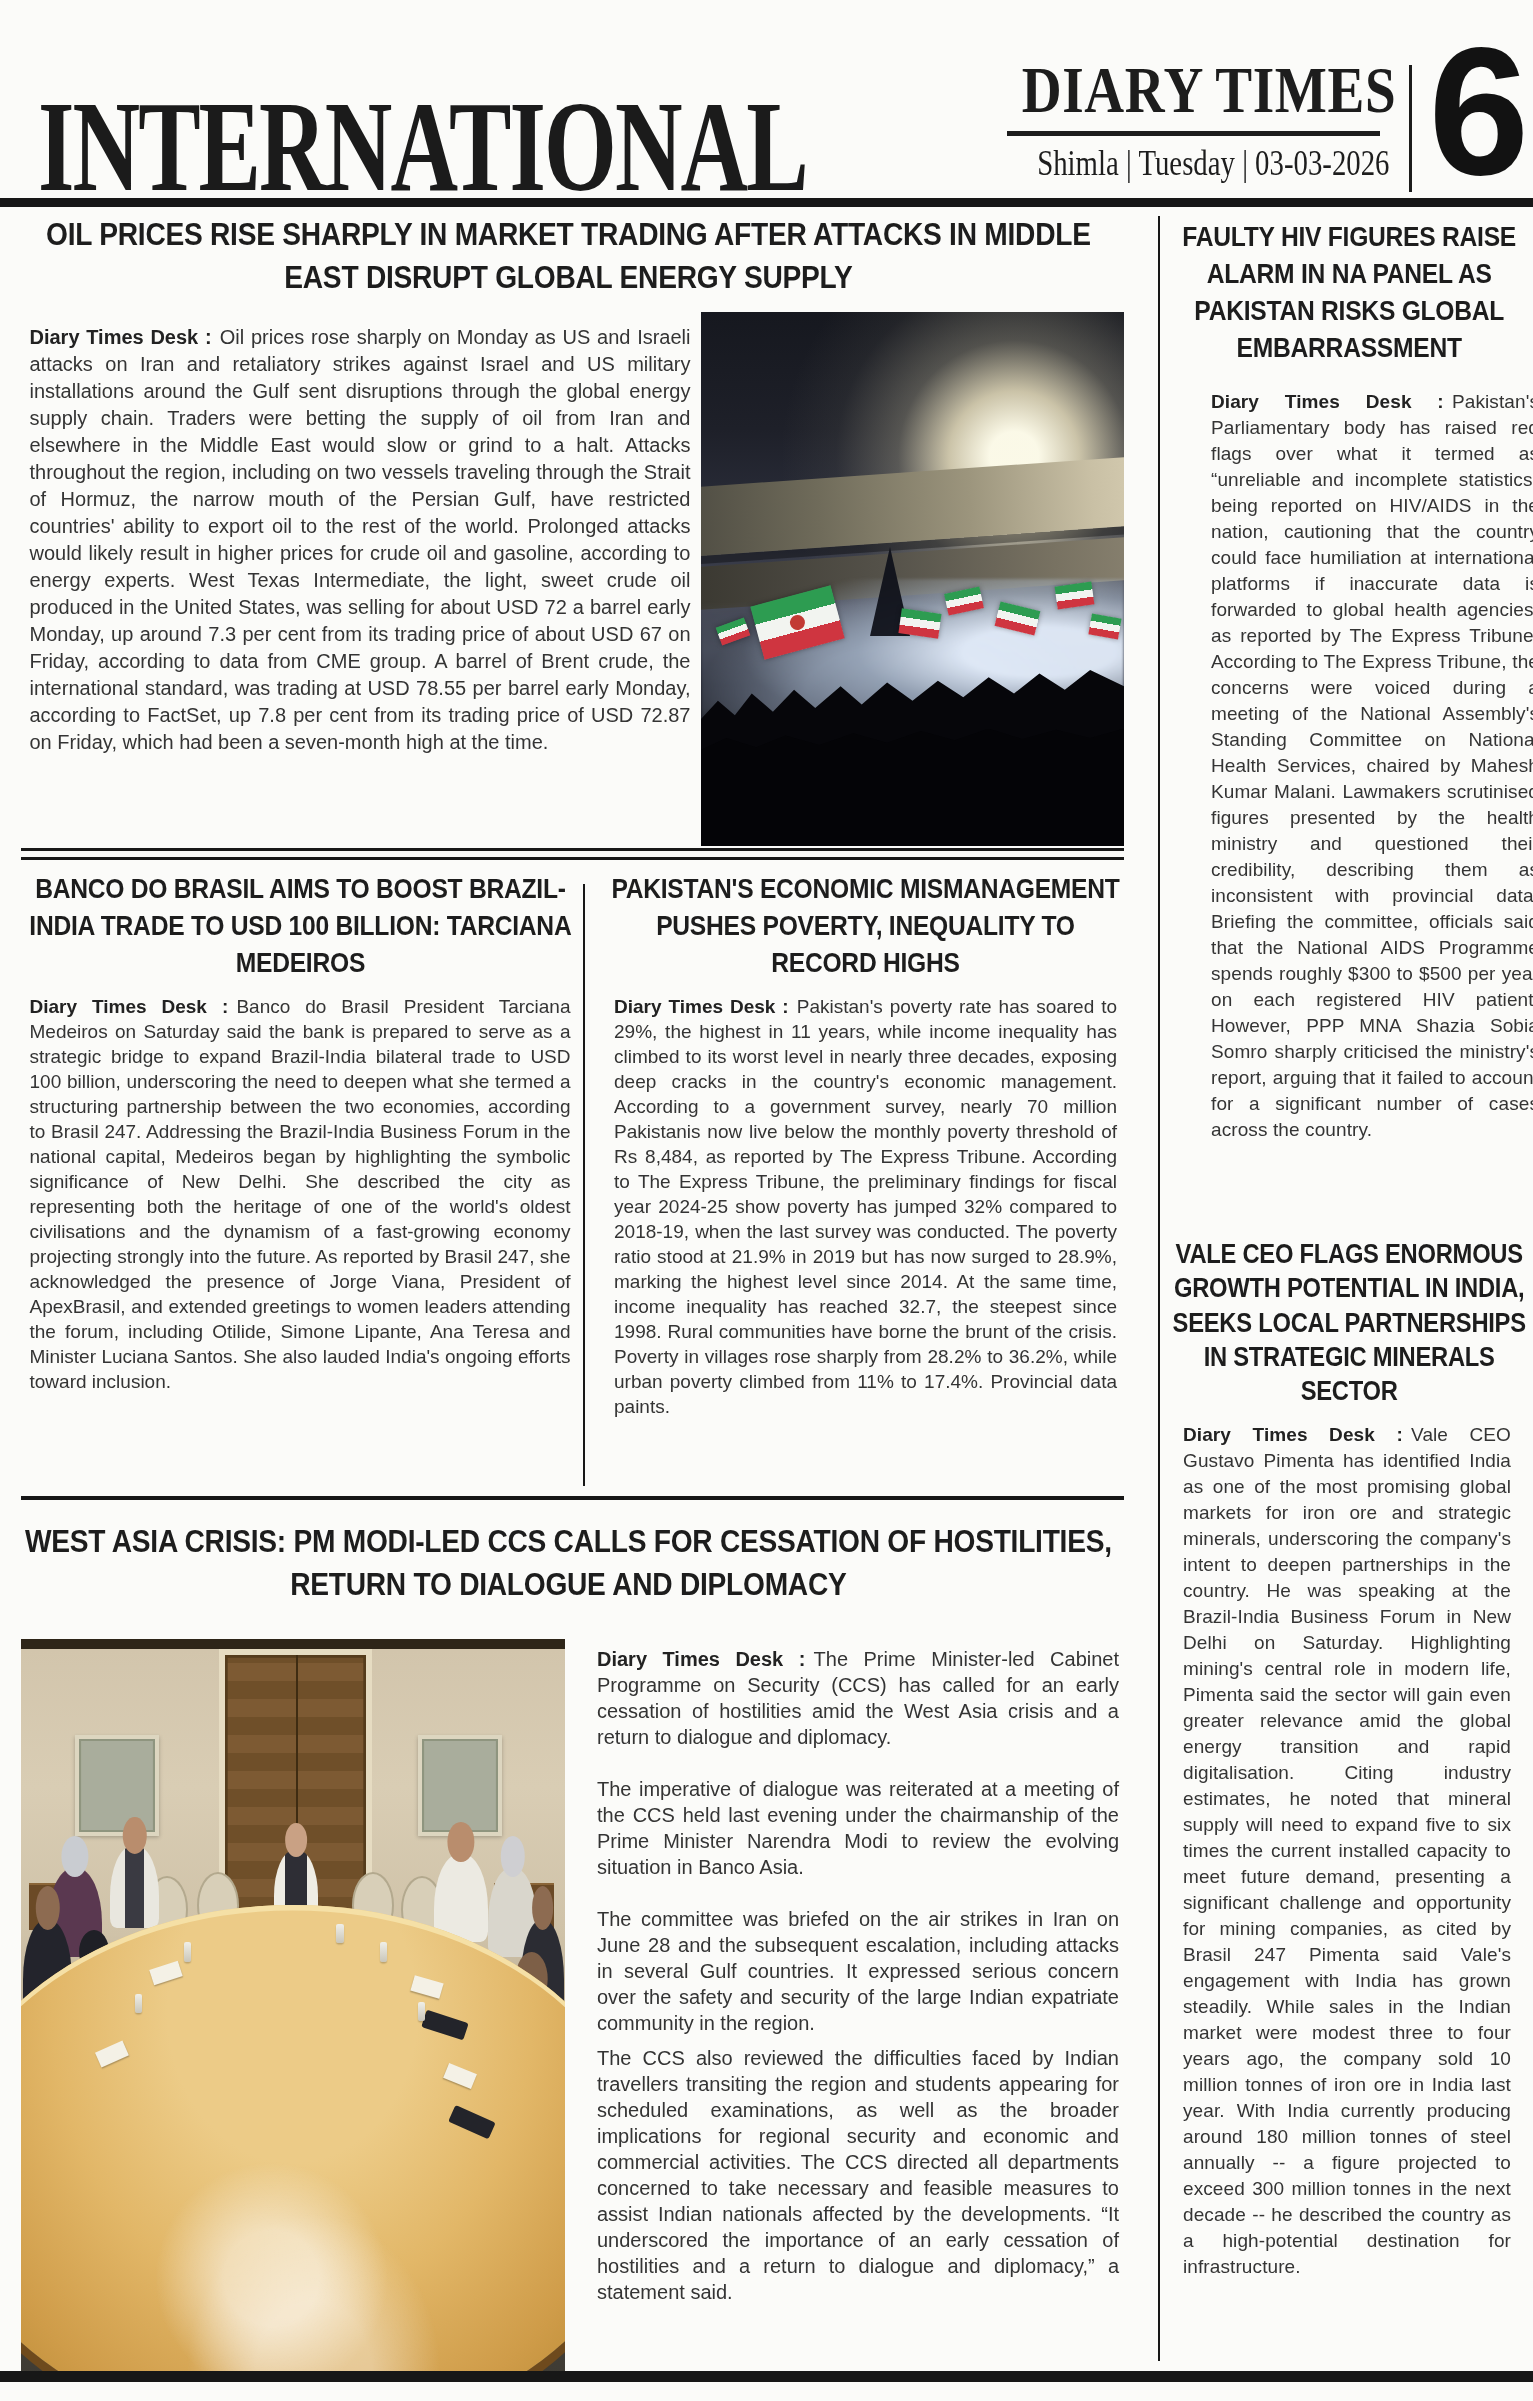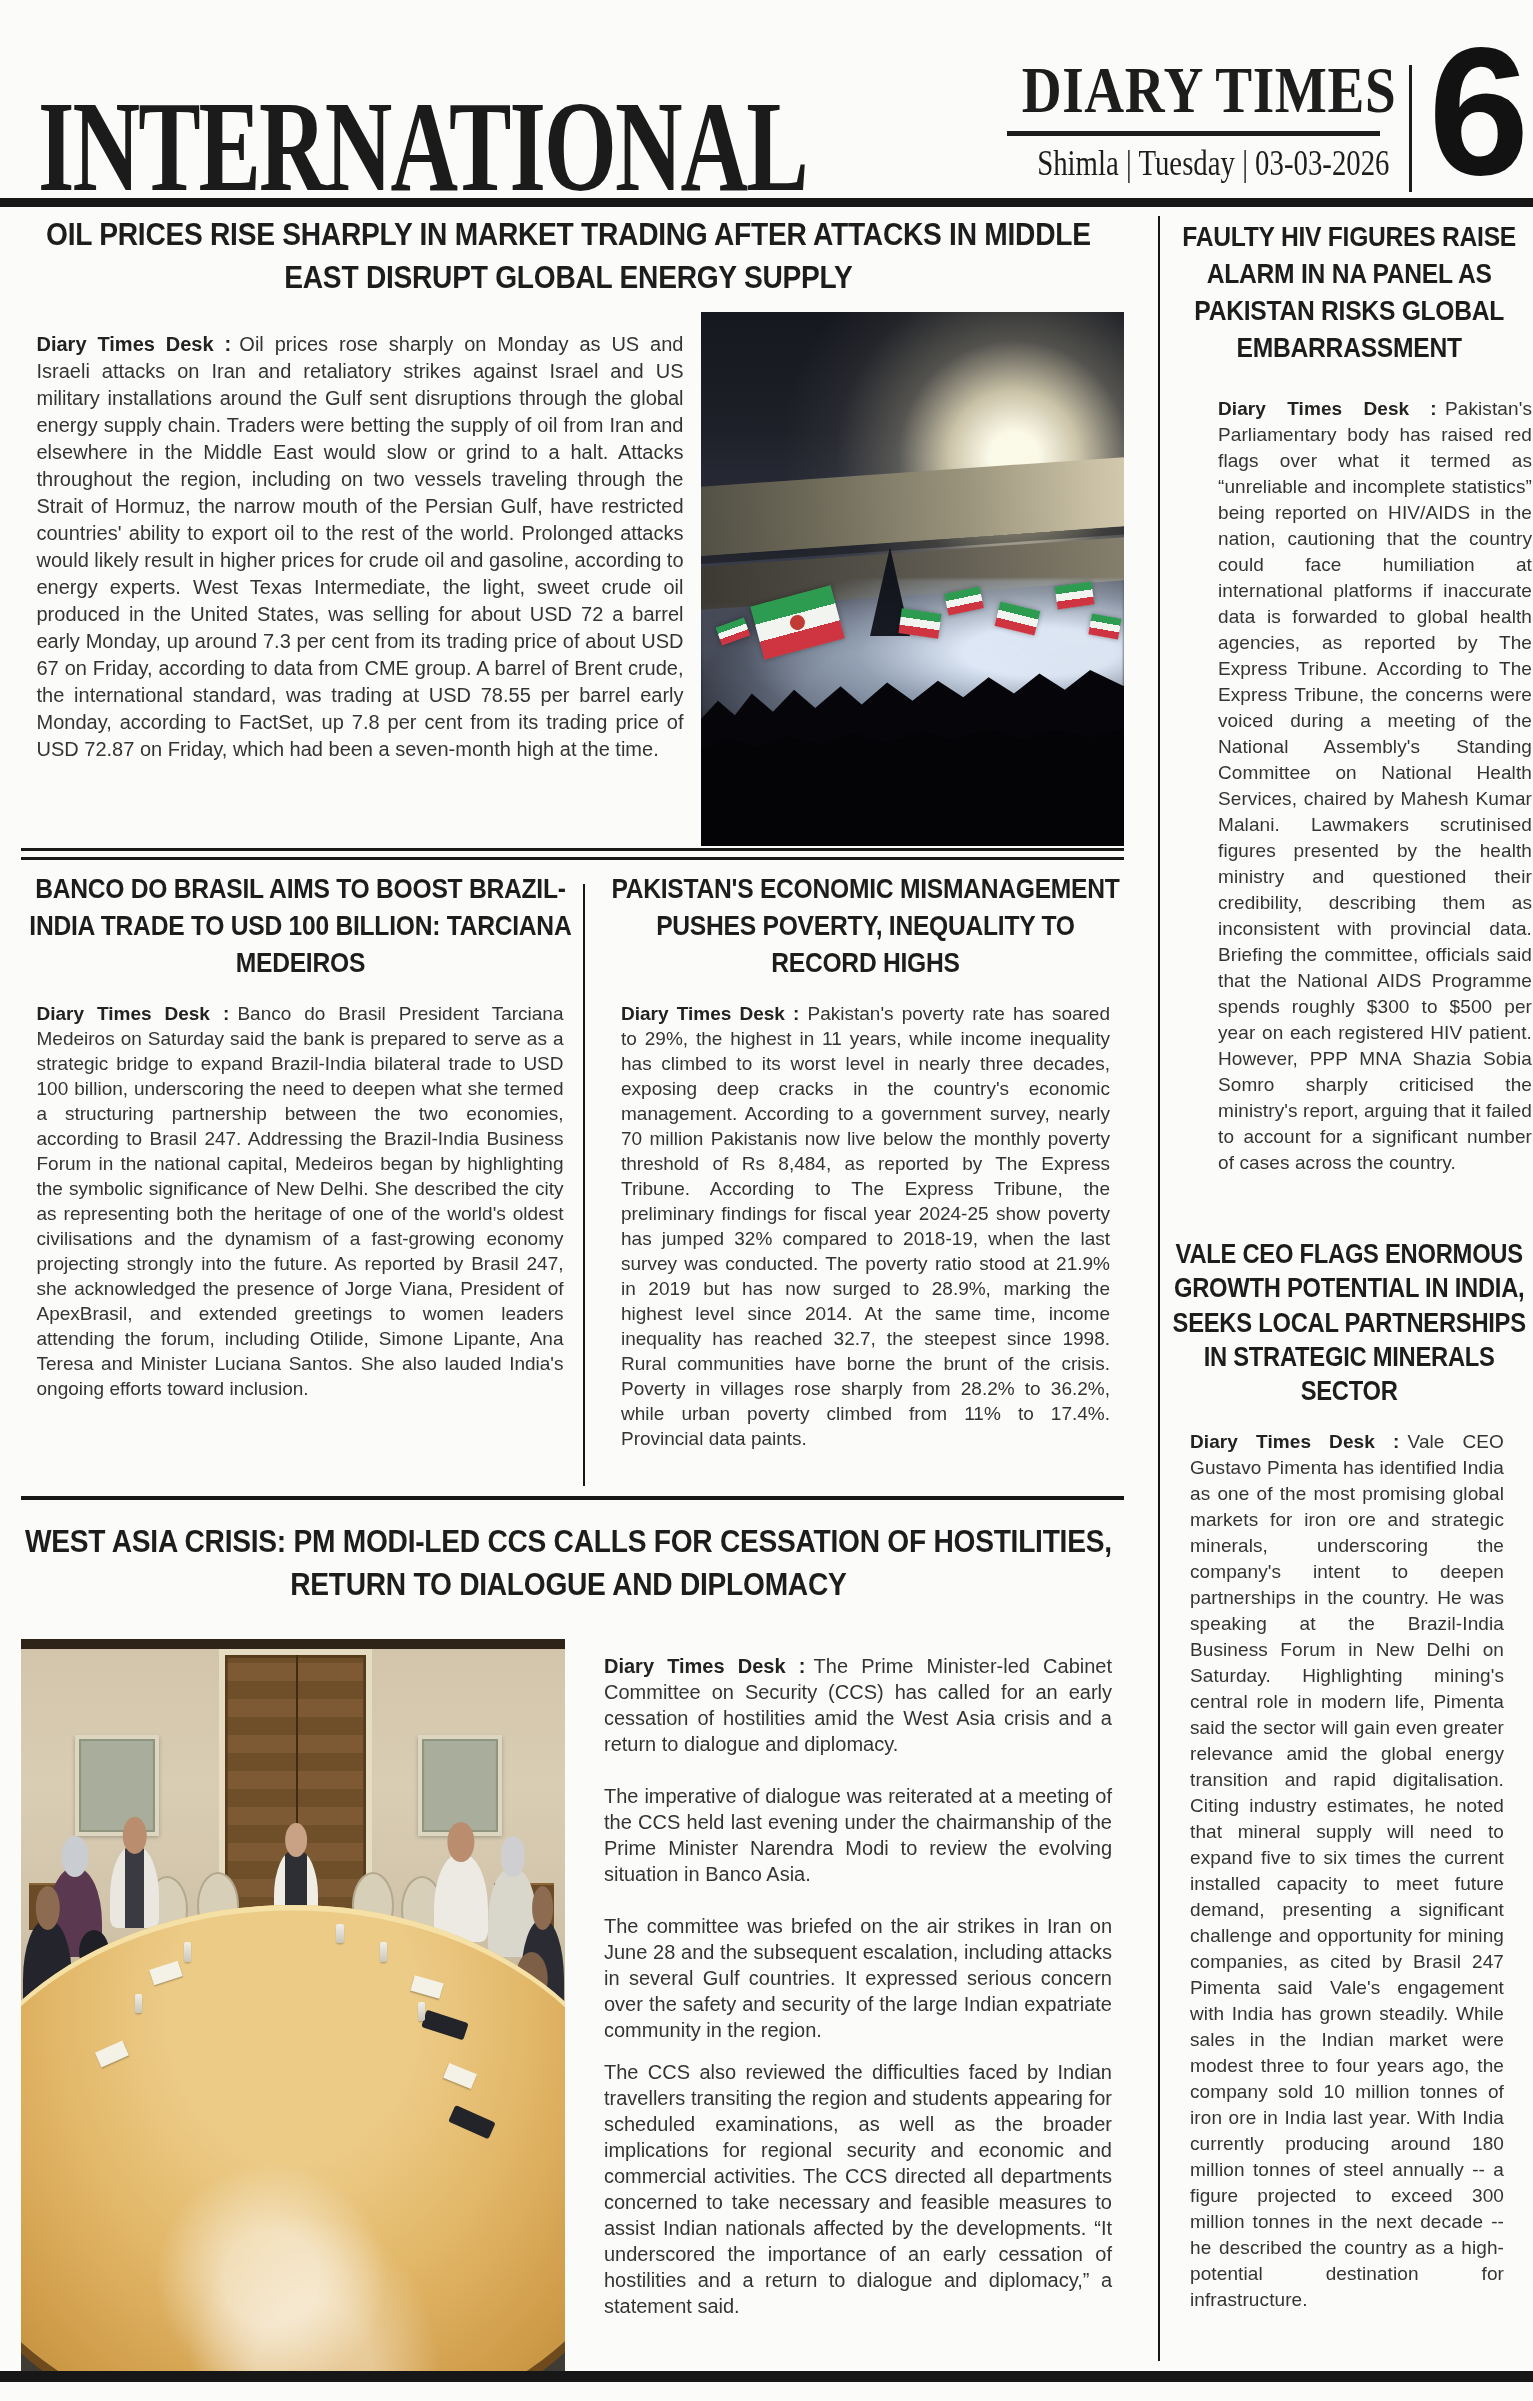--- a/index.html
+++ b/index.html
@@ -18,21 +18,21 @@
   
   .headline{position:absolute;font-weight:700;color:#1d1d1d;text-align:center;letter-spacing:-0.3px;transform:scaleX(.88);transform-origin:0 0;}
   #oil-headline{left:20.5px;top:213px;width:1244px;font-size:32px;line-height:1.35;}
   #banco-headline{left:20.5px;top:870px;width:635px;font-size:28px;line-height:1.33;}
   #pak-headline{left:605px;top:870px;width:592px;font-size:28px;line-height:1.33;}
   #ccs-headline{left:20.5px;top:1520px;width:1244px;font-size:32px;line-height:1.35;}
   #hiv-headline{left:1171px;top:219px;width:405px;font-size:28px;line-height:1.32;}
   #vale-headline{left:1171px;top:1237px;width:405px;font-size:27px;line-height:1.27;}
   
   .body-txt{position:absolute;text-align:justify;color:#343434;}
-  .body-txt p{margin:16px;}
+  .body-txt p{margin:9px;}
   .lead{font-weight:700;color:#222;padding-right:8.2px;}
   #oil-body{left:20.5px;top:315px;width:679px;font-size:20px;line-height:27px;}
   #banco-body{left:20.5px;top:985px;width:559px;font-size:19px;line-height:25px;}
   #pak-body{left:605px;top:985px;width:521px;font-size:19px;line-height:25px;}
   #ccs-body{left:588px;top:1637px;width:540px;font-size:20px;line-height:26px;}
   #ccs-body p.gap{margin-top:26px;}
   #hiv-body{left:1202px;top:380px;width:346px;font-size:19px;line-height:26px;letter-spacing:0.1px;}
   #vale-body{left:1174px;top:1413px;width:346px;font-size:19px;line-height:26px;letter-spacing:0.1px;}
   
   #double-rule{position:absolute;left:20.5px;top:848px;width:1103px;height:5.5px;border-top:3.4px solid #191919;border-bottom:3.4px solid #191919;}
@@ -154,21 +154,21 @@
     <div class="paper" style="left:78%;top:58%;transform:rotate(22deg);"></div>
     <div class="keyboard" style="left:74%;top:51%;transform:rotate(18deg);"></div>
     <div class="keyboard" style="left:79%;top:64%;transform:rotate(24deg);"></div>
     <div class="glass" style="left:30%;top:41%;"></div>
     <div class="glass" style="left:21%;top:48%;"></div>
     <div class="glass" style="left:66%;top:41%;"></div>
     <div class="glass" style="left:73%;top:49%;"></div>
     <div class="glass" style="left:58%;top:38.5%;"></div>
   </div>
   <div id="ccs-body" class="body-txt">
-    <p><b class="lead">Diary Times Desk :</b><span>The Prime Minister-led Cabinet Committee on Security (CCS) has called for an early cessation of hostilities amid the West Asia crisis and a return to dialogue and diplomacy.</span></p>
+    <p><b class="lead">Diary Times Desk :</b><span>The Prime Minister-led Cabinet Programme on Security (CCS) has called for an early cessation of hostilities amid the West Asia crisis and a return to dialogue and diplomacy.</span></p>
     <p class="gap">The imperative of dialogue was reiterated at a meeting of the CCS held last evening under the chairmanship of the Prime Minister Narendra Modi to review the evolving situation in Banco Asia.</p>
     <p class="gap">The committee was briefed on the air strikes in Iran on June 28 and the subsequent escalation, including attacks in several Gulf countries. It expressed serious concern over the safety and security of the large Indian expatriate community in the region.</p>
     <p>The CCS also reviewed the difficulties faced by Indian travellers transiting the region and students appearing for scheduled examinations, as well as the broader implications for regional security and economic and commercial activities. The CCS directed all departments concerned to take necessary and feasible measures to assist Indian nationals affected by the developments. “It underscored the importance of an early cessation of hostilities and a return to dialogue and diplomacy,” a statement said.</p>
   </div>
 
   <div id="right-divider" class="rule"></div>
   <div id="hiv-headline" class="headline">FAULTY HIV FIGURES RAISE ALARM IN NA PANEL AS PAKISTAN RISKS GLOBAL EMBARRASSMENT</div>
   <div id="hiv-body" class="body-txt">
     <p><b class="lead">Diary Times Desk :</b><span>Pakistan's Parliamentary body has raised red flags over what it termed as “unreliable and incomplete statistics” being reported on HIV/AIDS in the nation, cautioning that the country could face humiliation at international platforms if inaccurate data is forwarded to global health agencies, as reported by The Express Tribune. According to The Express Tribune, the concerns were voiced during a meeting of the National Assembly's Standing Committee on National Health Services, chaired by Mahesh Kumar Malani. Lawmakers scrutinised figures presented by the health ministry and questioned their credibility, describing them as inconsistent with provincial data. Briefing the committee, officials said that the National AIDS Programme spends roughly $300 to $500 per year on each registered HIV patient. However, PPP MNA Shazia Sobia Somro sharply criticised the ministry's report, arguing that it failed to account for a significant number of cases across the country.</span></p>
   </div>

